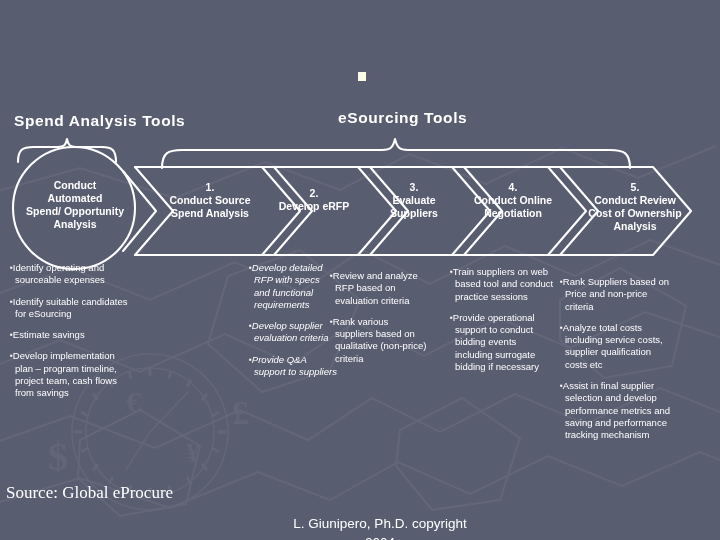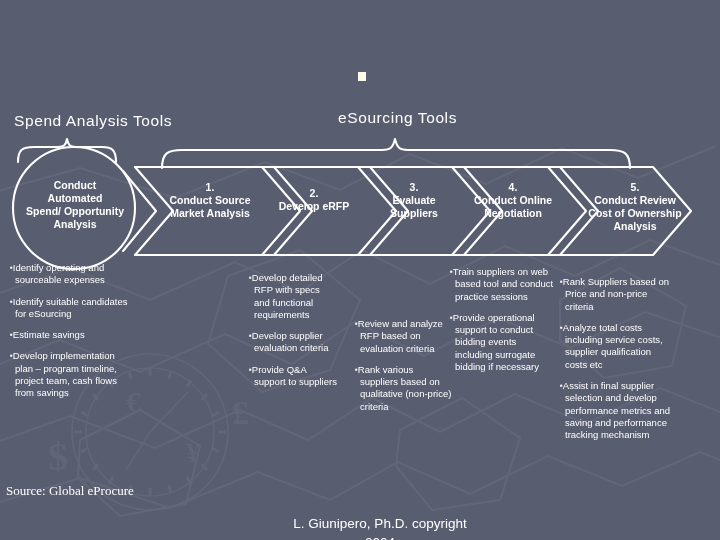--- a/index.html
+++ b/index.html
@@ -47,21 +47,21 @@
   }
 
   
   .layer-text {
     position: absolute;
     z-index: 2;
   }
 
   .section-title {
     font-size: 15.5px;
-    font-weight: normal;
+    font-weight: bold;
     letter-spacing: 0.6px;
     color: #ffffff;
     white-space: nowrap;
   }
   #title-spend   { left: 14px;  top: 112px; }
   #title-esrc    { left: 338px; top: 109px; }
 
   
   #top-square {
     position: absolute;
@@ -105,32 +105,32 @@
     text-indent: -5px;
     padding-left: 5px;
   }
   .bullet-col p .bul {
     font-size: 8px;
     vertical-align: 1px;
   }
 
   #col-0 { left: 10px;  top: 262px; width: 122px; }
   #col-1 { left: 142px; top: 264px; width: 104px; }
-  #col-2 { left: 249px; top: 272px; width: 88px;  }
-  #col-3 { left: 355px; top: 270px; width: 98px; margin-top: 48px;  }
+  #col-2 { left: 249px; top: 262px; width: 88px; font-style: italic;  }
+  #col-3 { left: 330px; top: 270px; width: 98px;  }
   #col-4 { left: 450px; top: 266px; width: 104px; }
   #col-5 { left: 560px; top: 276px; width: 112px; }
 
   
   #source-note {
     position: absolute;
     left: 6px;
     top: 483px;
     font-family: "Liberation Serif", serif;
-    font-size: 13px;
+    font-size: 17px;
     color: #ffffff;
     z-index: 3;
     white-space: nowrap;
   }
   #copyright {
     position: absolute;
     left: 230px;
     top: 514px;
     width: 300px;
     text-align: center;
@@ -222,21 +222,21 @@
       <path d="M123,171 L156,211 L123,251"></path>
     </g>
   </svg>
 
   <div id="top-square"></div>
 
   <div class="layer-text section-title" id="title-spend">Spend Analysis Tools</div>
   <div class="layer-text section-title" id="title-esrc">eSourcing Tools</div>
 
   <div class="stage-label" id="stage-0"><span>Conduct</span><br><span>Automated</span><br><span>Spend/ Opportunity</span><br><span>Analysis</span></div>
-  <div class="stage-label" id="stage-1"><span class="num">1.</span><span>Conduct Source</span><br><span>Market Analysis</span></div>
+  <div class="stage-label" id="stage-1"><span class="num">1.</span><span>Conduct Source</span><br><span>Spend Analysis</span></div>
   <div class="stage-label" id="stage-2"><span class="num">2.</span><span>Develop eRFP</span></div>
   <div class="stage-label" id="stage-3"><span class="num">3.</span><span>Evaluate</span><br><span>Suppliers</span></div>
   <div class="stage-label" id="stage-4"><span class="num">4.</span><span>Conduct Online</span><br><span>Negotiation</span></div>
   <div class="stage-label" id="stage-5"><span class="num">5.</span><span>Conduct Review</span><br><span>Cost of Ownership</span><br><span>Analysis</span></div>
 
   <div class="bullet-col" id="col-0">
       <p><span class="bul">▪</span>Identify operating and sourceable expenses</p>
       <p><span class="bul">▪</span>Identify suitable candidates for eSourcing</p>
       <p><span class="bul">▪</span>Estimate savings</p>
       <p><span class="bul">▪</span>Develop implementation plan – program timeline, project team, cash flows from savings</p>

